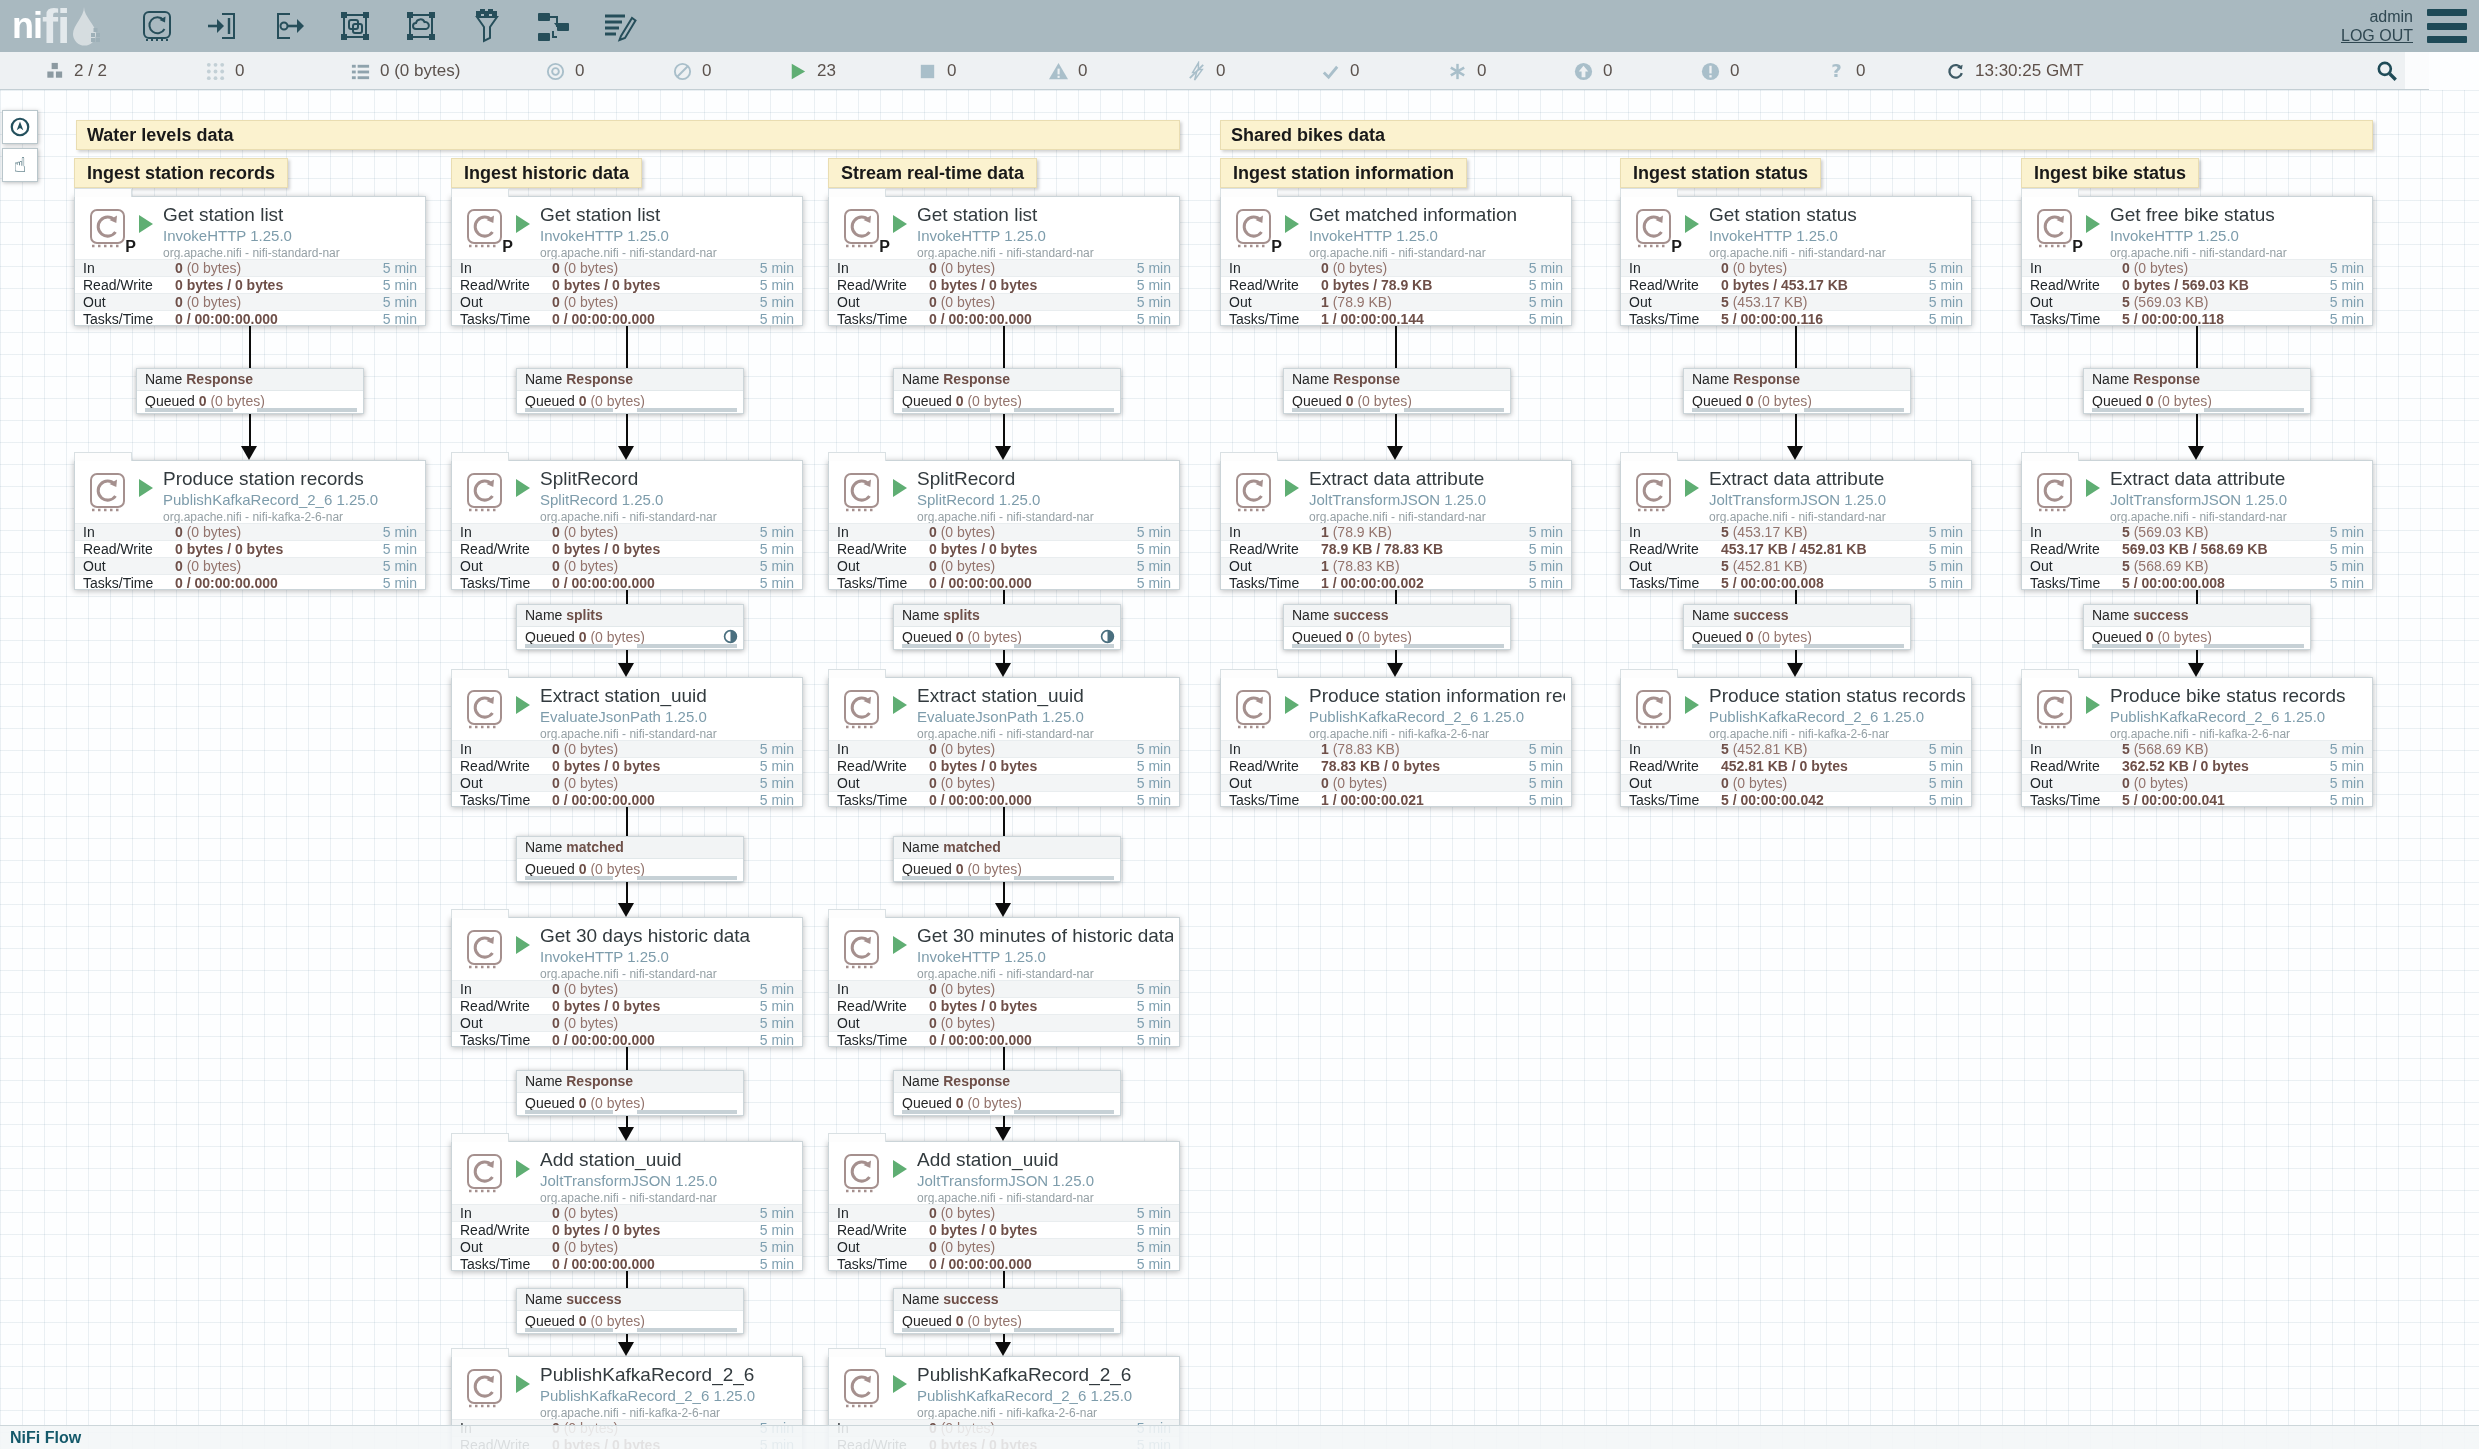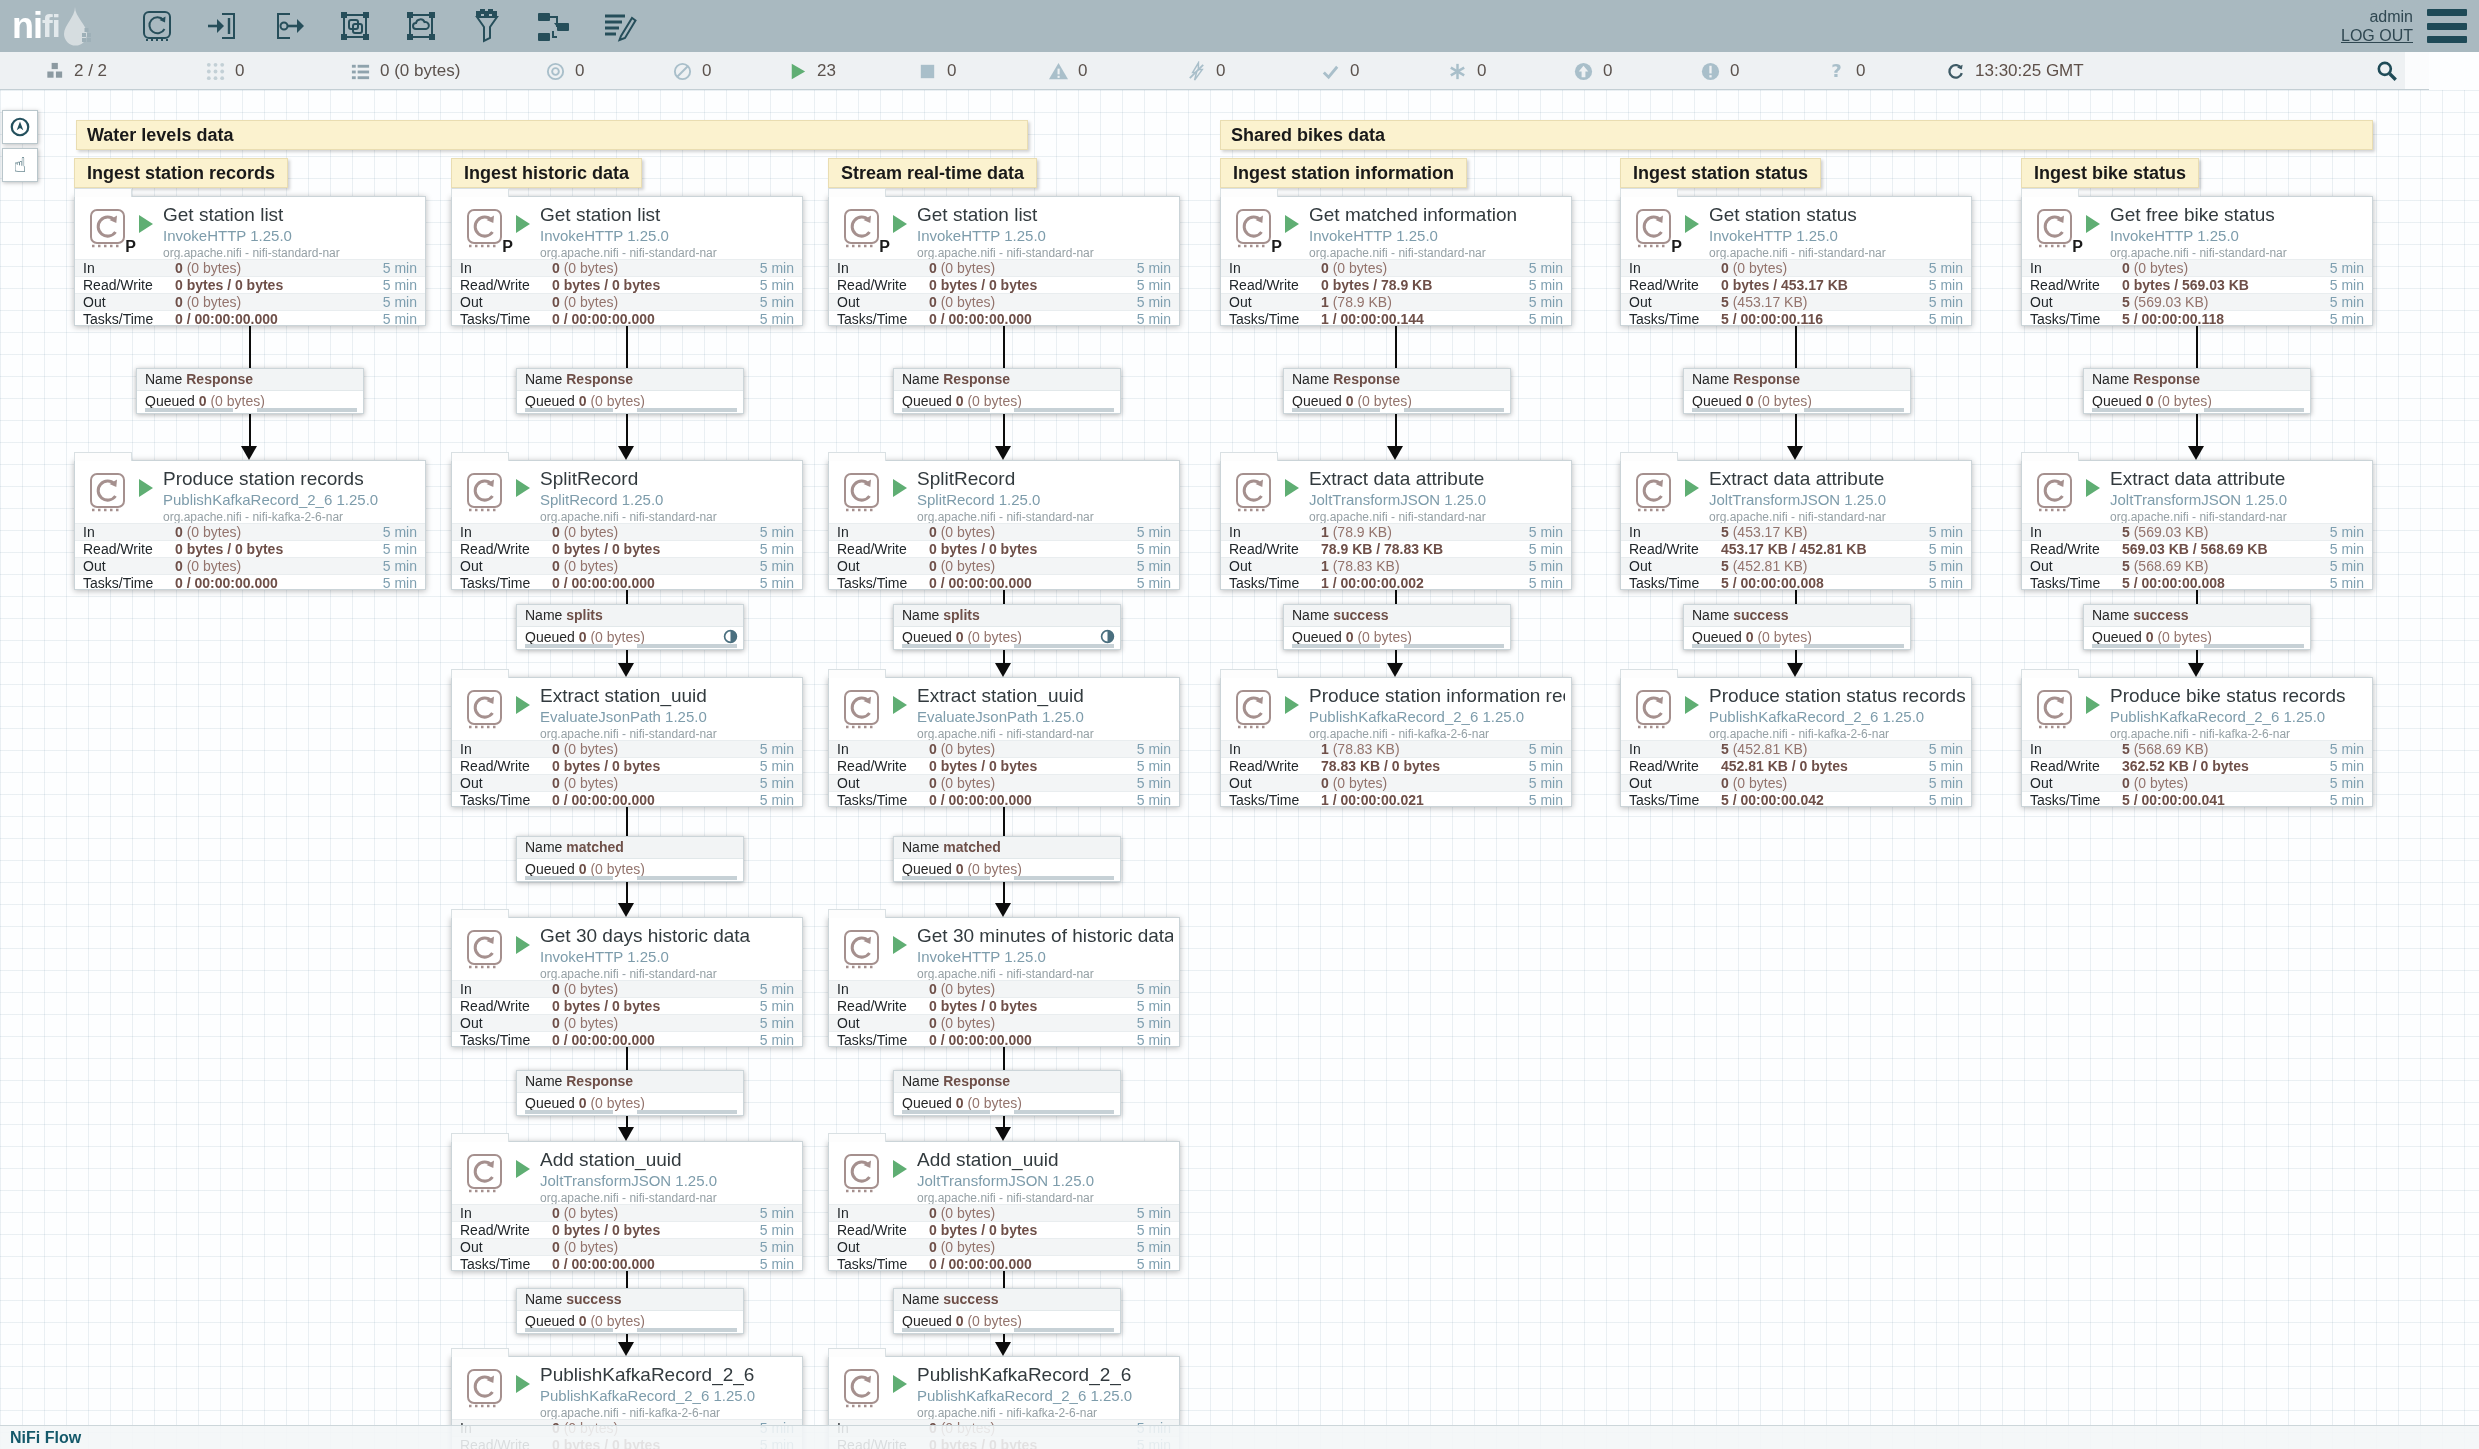--- a/index.html
+++ b/index.html
@@ -5,21 +5,21 @@
   * { margin:0; padding:0; box-sizing:border-box; }
   html,body { width:2479px; height:1449px; overflow:hidden;
     font-family:"Liberation Sans","DejaVu Sans",sans-serif; }
   body { position:relative; background:#fdfeff; }
 
   
   #header { position:absolute; left:0; top:0; width:2479px; height:52px;
     background:#a9b9c0; display:flex; align-items:center; }
   #logo { display:flex; align-items:center; margin-left:12px; width:108px; }
   #logo .ni { font-size:36px; font-weight:bold; color:#ffffff; letter-spacing:-1px; }
-  #logo .fi { font-size:32px; font-weight:bold; color:#e3e9ec; letter-spacing:-1px; }
+  #logo .fi { font-size:48px; font-weight:bold; color:#e3e9ec; letter-spacing:-1px; }
   #toolbar { display:flex; align-items:center; gap:28px; margin-left:18px; }
   .tb-icon { width:38px; height:38px; display:flex; align-items:center; justify-content:center; cursor:grab; }
   .tb-icon svg { width:36px; height:36px; }
   #header-right { margin-left:auto; display:flex; align-items:center; }
   #user-block { text-align:right; margin-right:14px; line-height:19px;margin-left:25px; }
   #user-name { color:#2f4751; font-size:16px; }
   #logout-link { color:#2f4751; font-size:16px; text-decoration:underline; cursor:pointer; }
   #menu-button { width:40px; height:34px; margin-right:12px; display:flex; flex-direction:column;
     justify-content:space-between; cursor:pointer; }
   #menu-button span { display:block; height:7px; background:#1e4a57; border-radius:1px; }
@@ -393,21 +393,21 @@
   <div id="navigate-btn" class="palette-btn">
     <svg viewBox="0 0 20 20" width="22" height="22">
         <circle cx="10" cy="10" r="7.5" fill="none" stroke="#24505d" stroke-width="2"></circle>
         <path d="M10 5 L13 13 L10 11 L7 13 Z" fill="#24505d"></path>
       </svg>
   </div>
   <div id="operate-btn" class="palette-btn">
     <span class="hand">☝</span>
   </div>
   <div id="canvas-layer">
-      <div class="group-label" style="left: 76px; top: 30px; width: 952px;">Water levels data</div>
+      <div class="group-label" style="left: 76px; top: 30px; width: 1104px;">Water levels data</div>
       <div class="group-label" style="left: 1220px; top: 30px; width: 1153px;">Shared bikes data</div>
       <div class="col-label" style="left: 74px; top: 68px;">Ingest station records</div>
       <div class="col-label" style="left: 451px; top: 68px;">Ingest historic data</div>
       <div class="col-label" style="left: 828px; top: 68px;">Stream real-time data</div>
       <div class="col-label" style="left: 1220px; top: 68px;">Ingest station information</div>
       <div class="col-label" style="left: 1620px; top: 68px;">Ingest station status</div>
       <div class="col-label" style="left: 2021px; top: 68px;">Ingest bike status</div>
       <div class="conn-line" style="left: 249px; top: 236px; height: 122px;"></div>
       <div class="conn-arrow" style="left: 241px; top: 356px;"></div>
       <div class="conn-label" style="left: 136px; top: 278px;">

